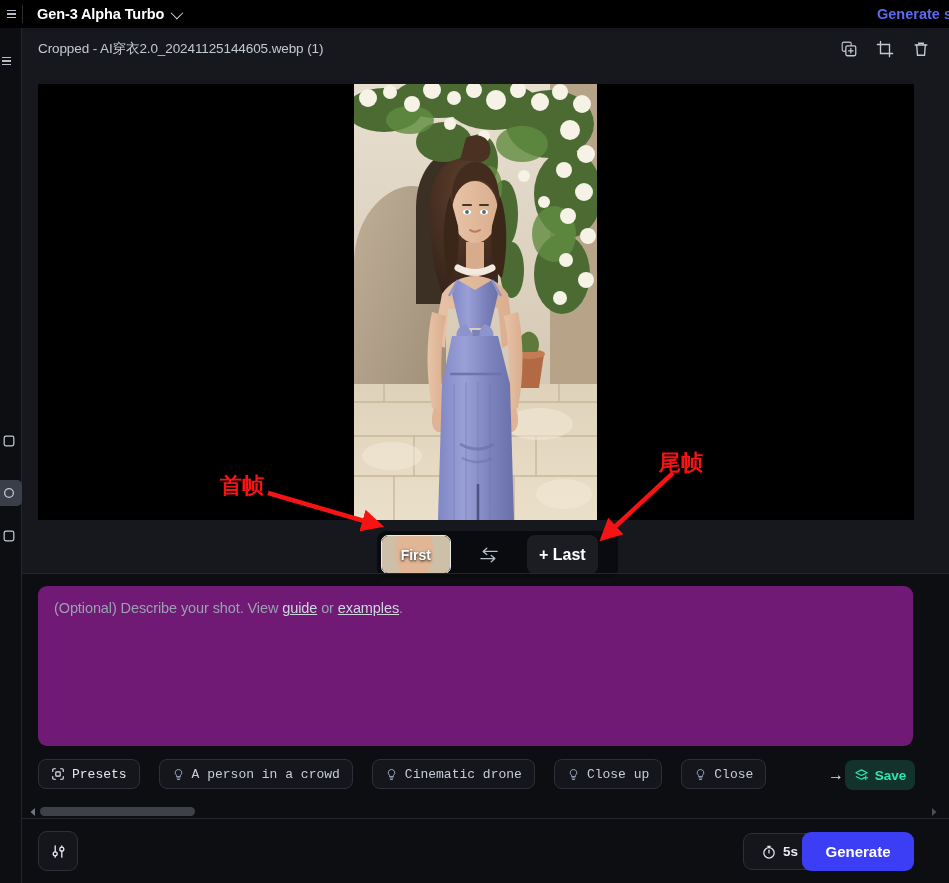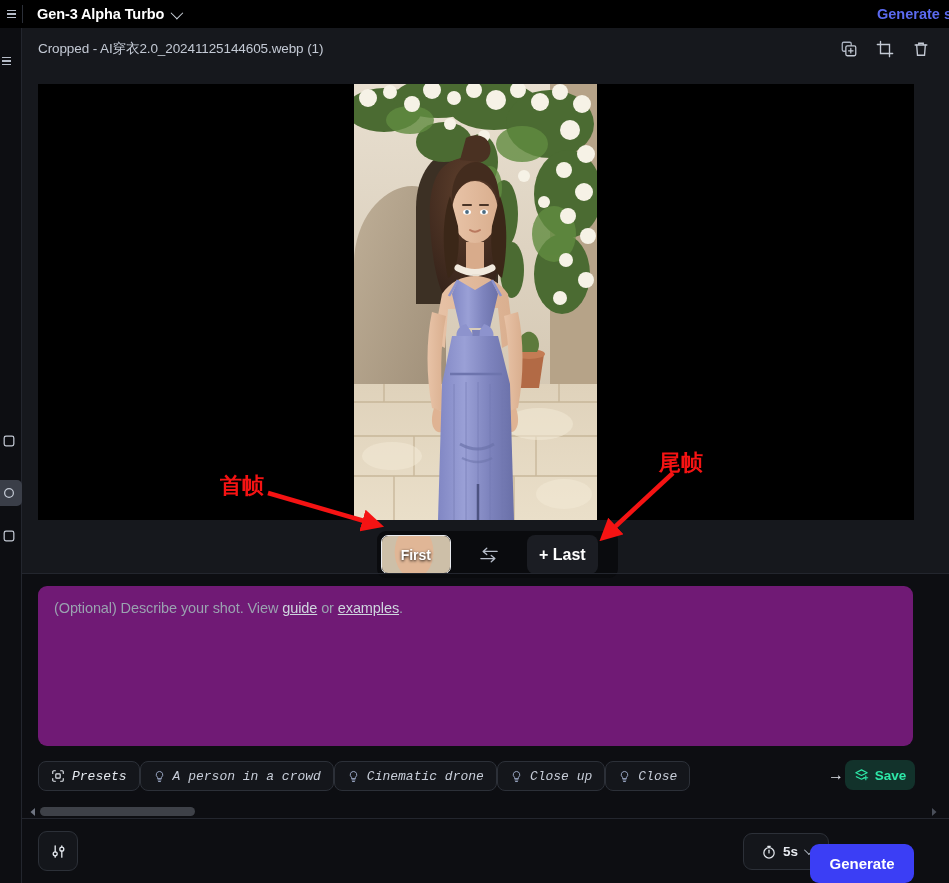--- a/index.html
+++ b/index.html
@@ -100,21 +100,21 @@
   .prompt {
     position:absolute; left:38px; top:586px; width:875px; height:160px;
     background:#701a75; border-radius:9px; padding:14px 16px;
     cursor:text;
   }
   .prompt-ph { color:#9aa2b0; font-size:14.5px; letter-spacing:-0.1px; }
   .prompt-ph a { color:#cfd5de; text-decoration:underline; cursor:pointer; }
 
   
   .chips-wrap { position:absolute; left:38px; top:759px; width:911px; height:32px; overflow:hidden; }
-  .chips { display:flex; align-items:flex-end; gap:0; height:32px;font-style:italic; }
+  .chips { display:flex; align-items:flex-start; gap:19px; height:32px; }
   .chip {
     display:flex; align-items:center; gap:7px; height:30px; padding:0 12px;
     border:1px solid #2c3038; border-radius:8px; background:#14161b;
     color:#c7cdd8; font-family:"Liberation Mono", monospace; font-size:13px;
     white-space:nowrap; cursor:pointer;
   }
   .chip.presets { color:#e4e8ee; }
 
   .chips-arrow {
     position:absolute; top:766px; color:#dfe3ea; font-size:16px; cursor:pointer;
@@ -146,21 +146,21 @@
   }
   .dur-btn {
     position:absolute; right:120px; top:13px; width:86px; height:37px;
     border:1px solid #2c3038; border-radius:9px; background:#14161b;
     display:flex; align-items:center; justify-content:center; gap:6px; cursor:pointer;
   }
   .dur-btn .lbl { color:#e7eaf0; font-size:13.5px; font-weight:bold; }
   .dur-chev { width:7px;height:7px; border-right:1.5px solid #aeb6c2; border-bottom:1.5px solid #aeb6c2;
               transform:rotate(45deg) translateY(-2px); }
   .gen-btn {
-    position:absolute; right:35px; top:24px; width:104px; height:39px;
+    position:absolute; right:35px; top:12px; width:112px; height:39px;
     background:#3b3ef5; border-radius:9px;
     display:flex;align-items:center;justify-content:center;
     color:#fff; font-size:15px; font-weight:bold; cursor:pointer;
   }
 
   
   .anno { position:absolute; color:#f51313; font-size:22px; font-weight:bold;
           font-family:"DejaVu Sans", sans-serif; }
   #annoFirst { left:220px; top:471px; }
   #annoLast  { left:659px; top:448px; }

